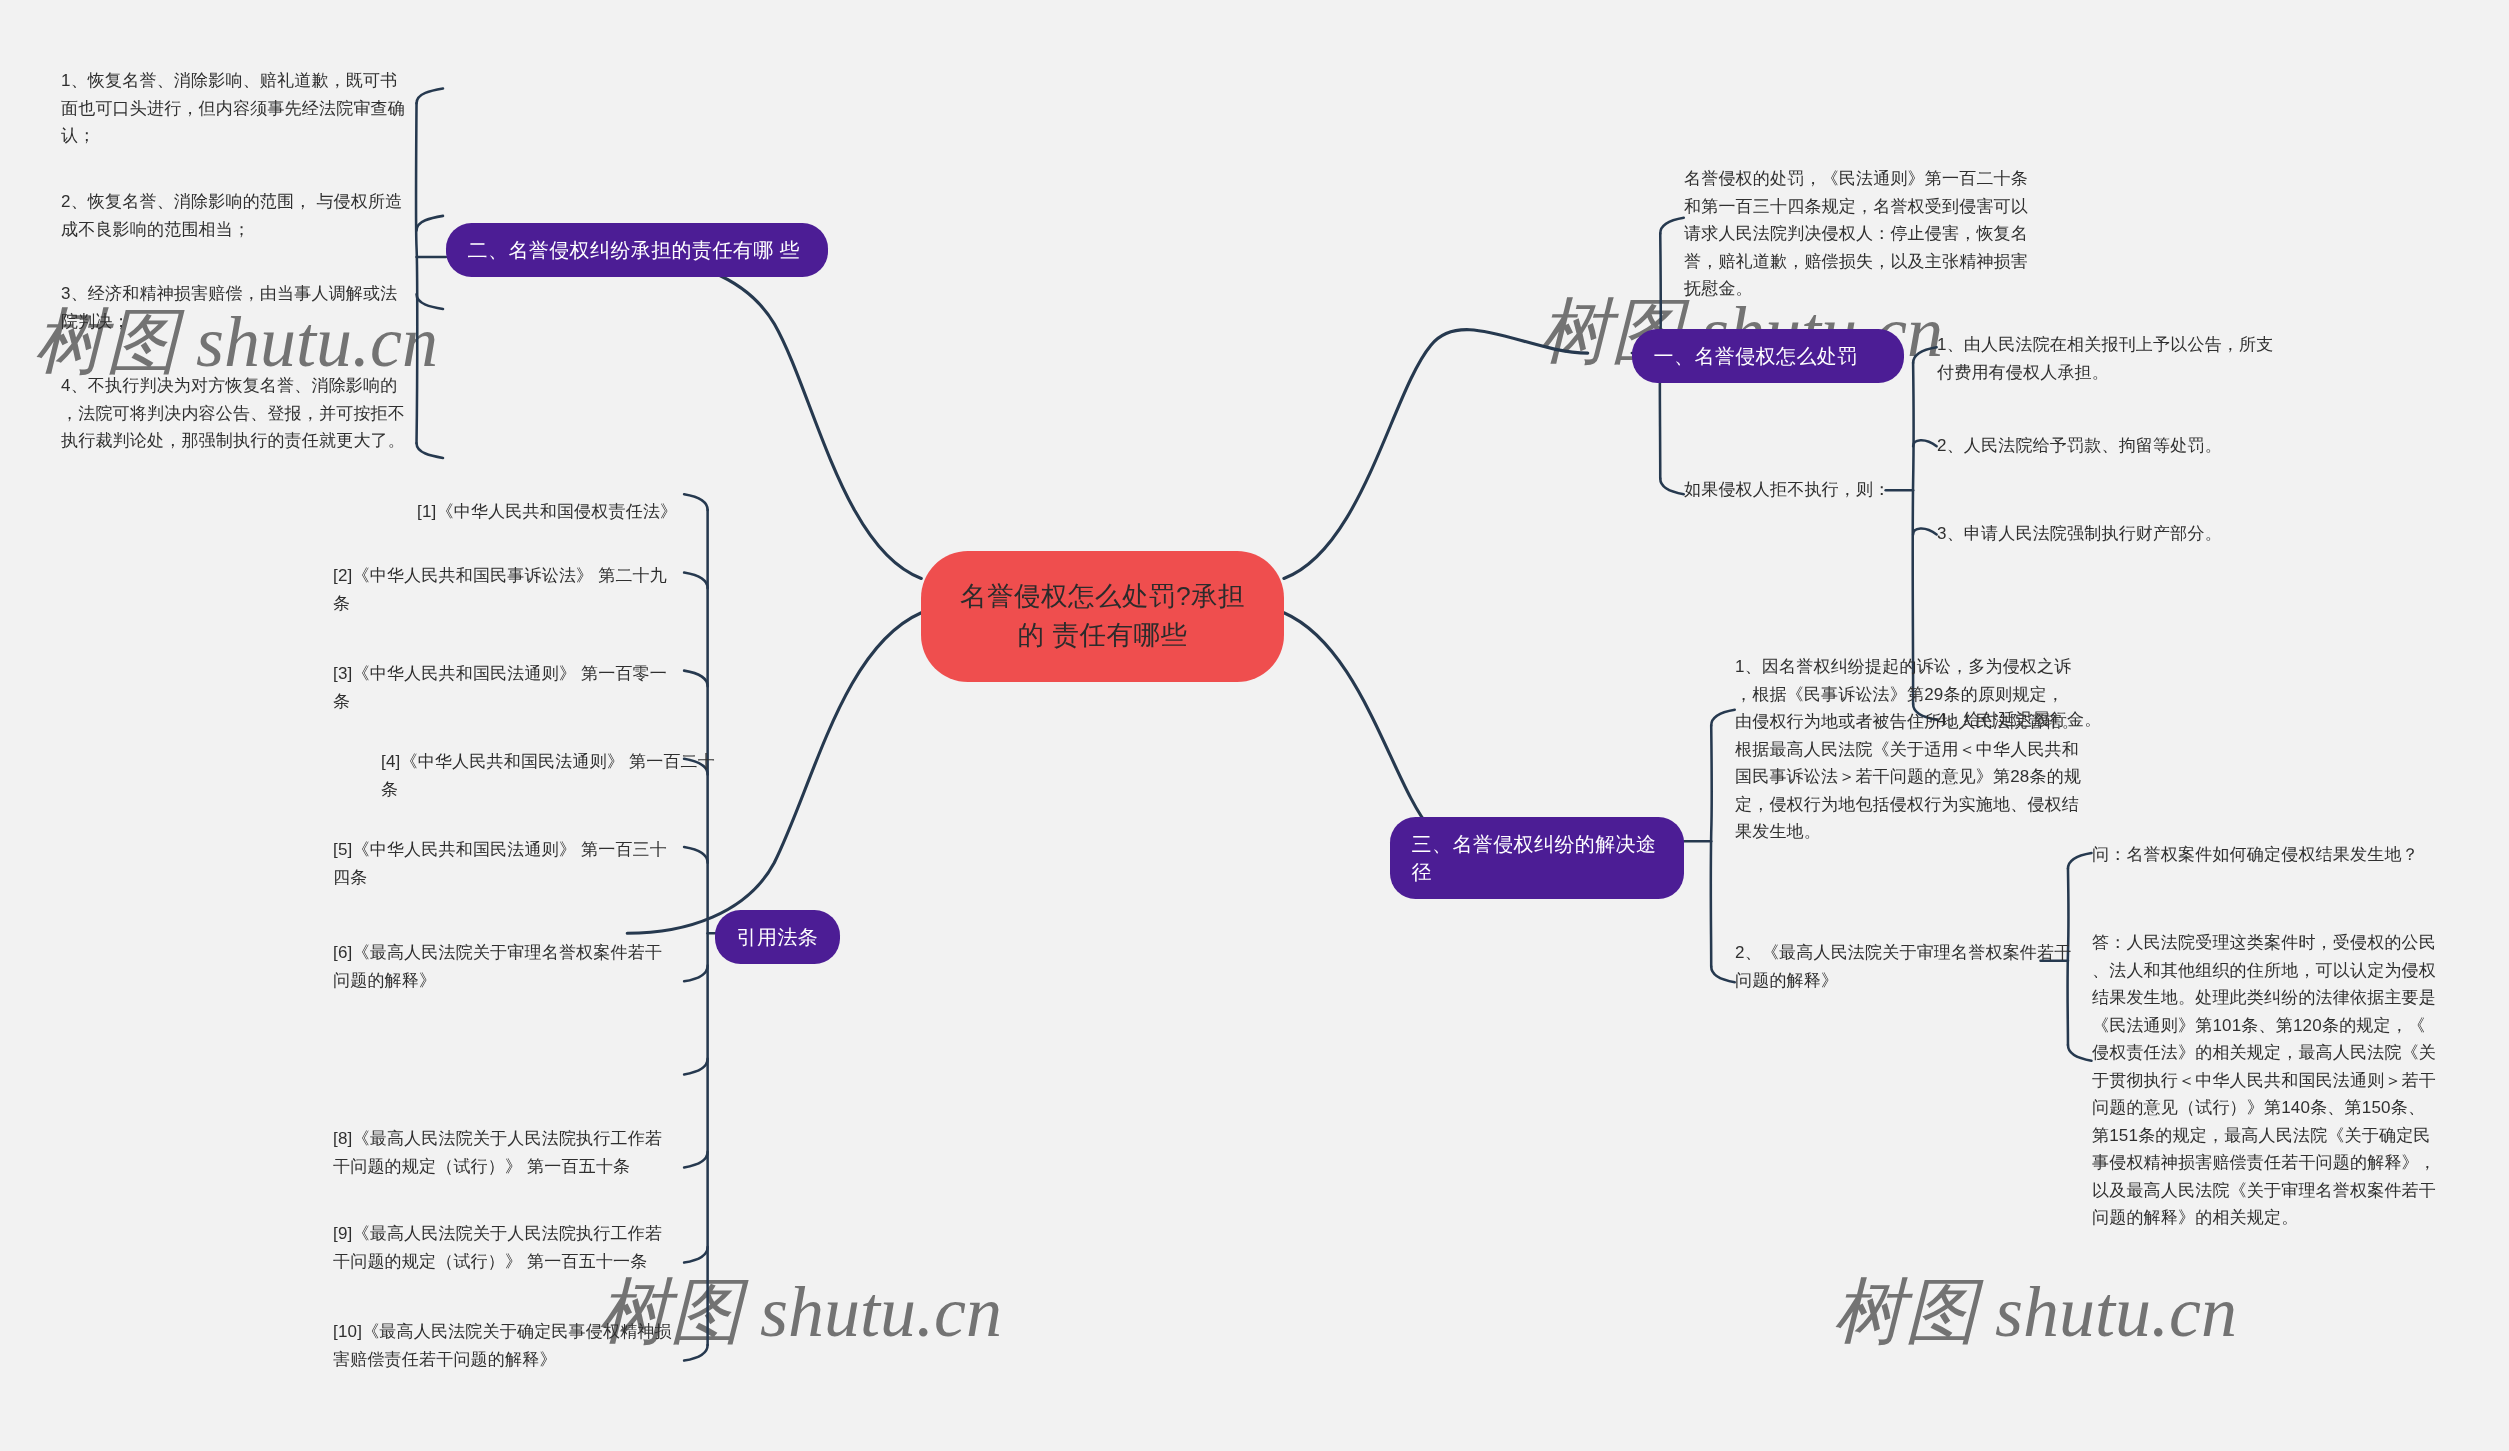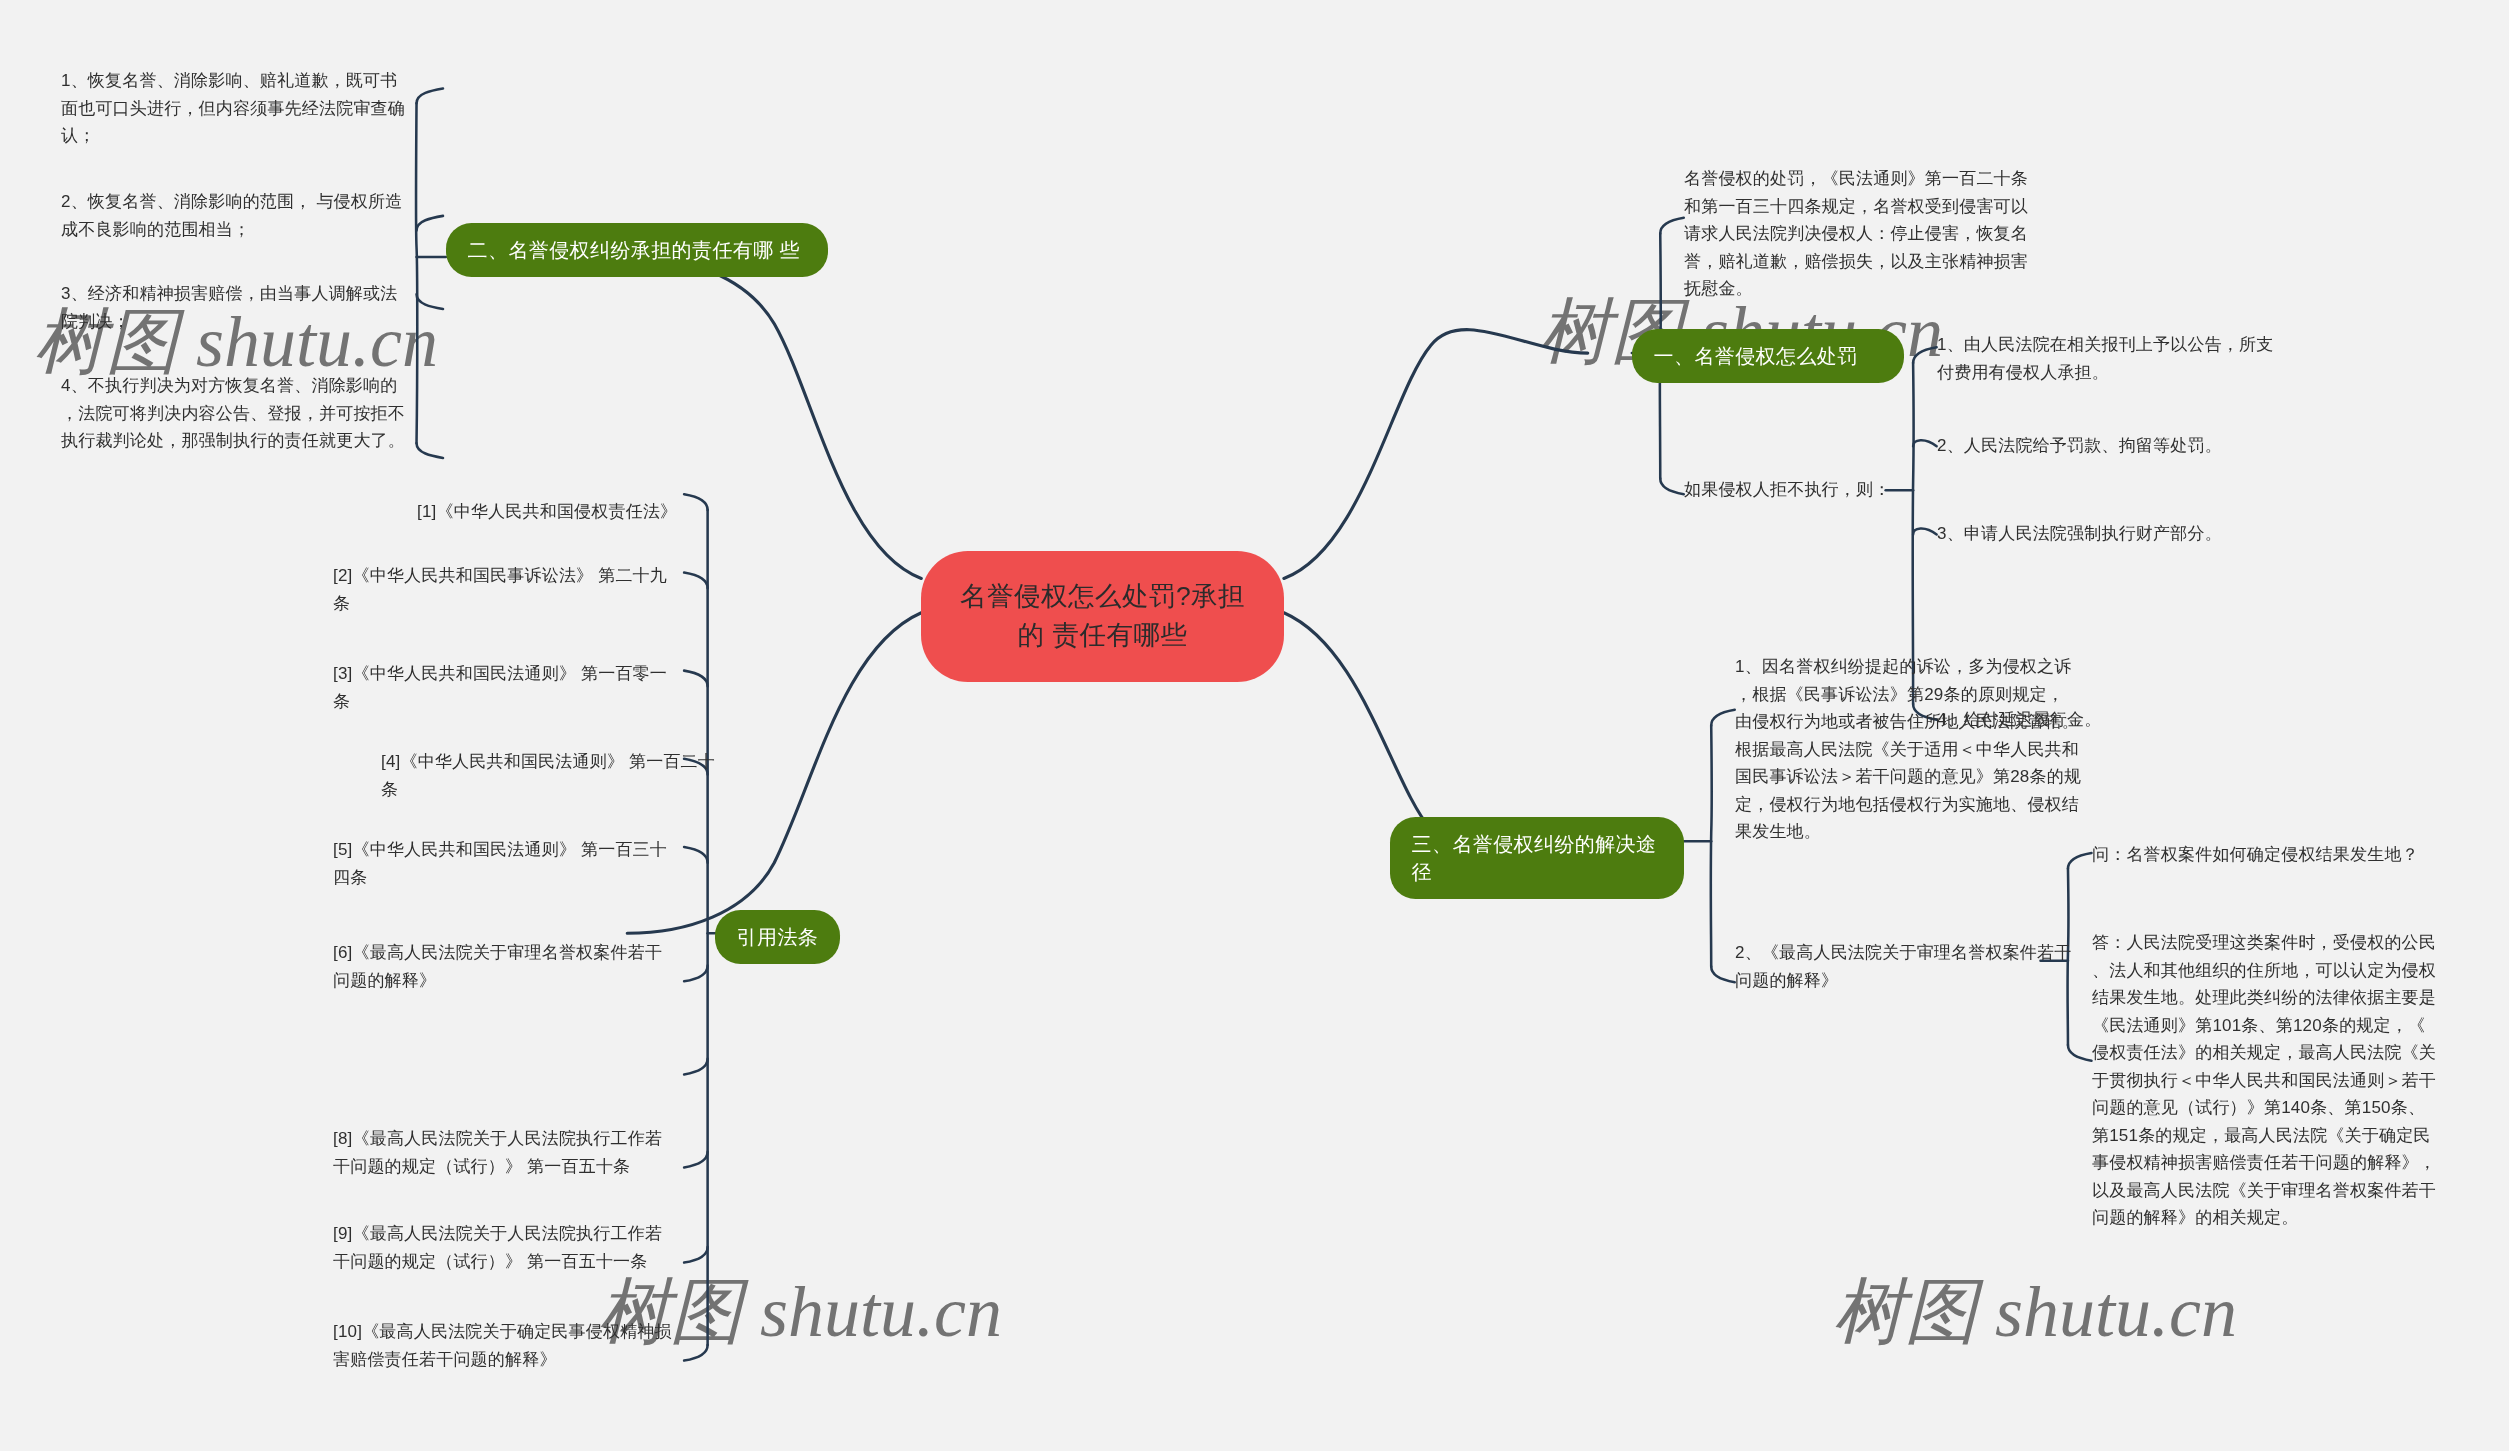--- a/index.html
+++ b/index.html
@@ -47,21 +47,21 @@
     box-sizing: border-box;
   }
   .leaf {
     font-size: 17px;
     line-height: 1.62;
     color: #2f2f2f;
     letter-spacing: 0.2px;
     white-space: pre-wrap;
   }
   .pill {
-    background: #4d7c0f;
+    background: #4c1d95;
     color: #ffffff;
     border-radius: 25.5px;
     padding: 12.7px 21.6px;
     font-size: 20px;
     line-height: 1.42;
     letter-spacing: 0.4px;
     box-sizing: border-box;
   }
   .root {
     background: #ef4e4e;

